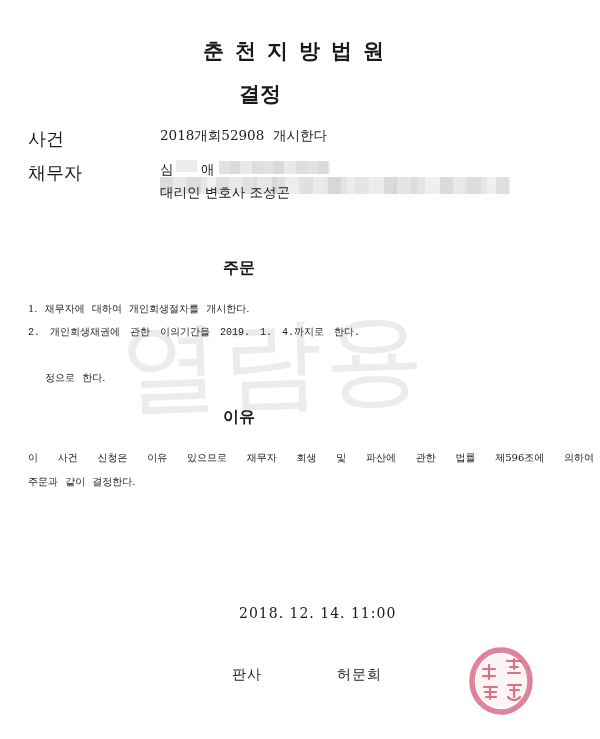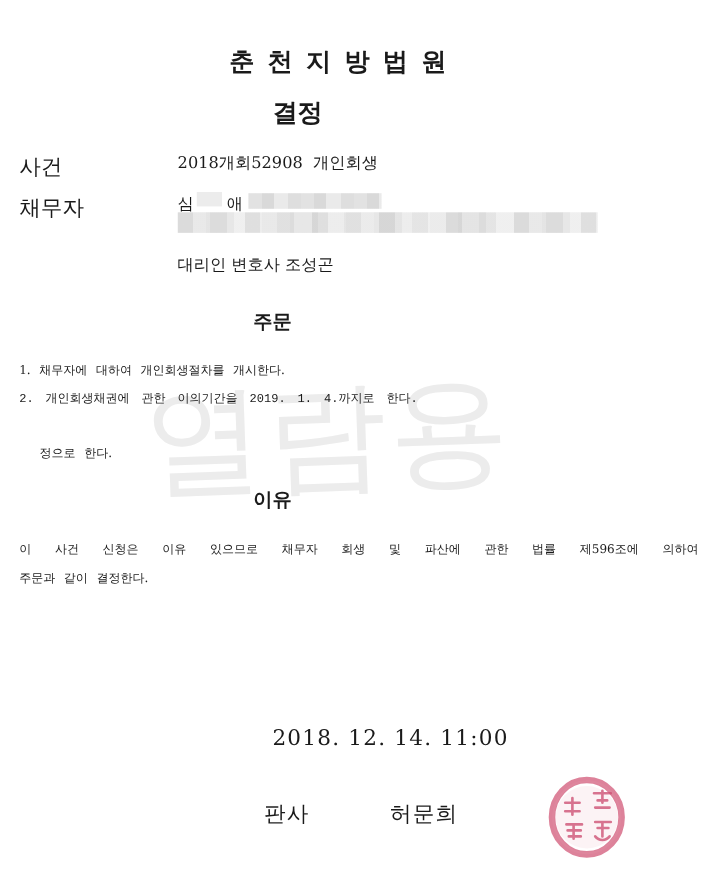--- a/index.html
+++ b/index.html
@@ -9,21 +9,21 @@
     color:#1a1a1a;overflow:hidden;
   }
   .abs{position:absolute;}
   
   .watermark{
     position:absolute;left:120px;top:308px;width:330px;
     font-size:100px;line-height:110px;letter-spacing:2px;
     color:#ececec;transform:rotate(-2deg);z-index:0;
     white-space:nowrap;user-select:none;
   }
-  .content{position:absolute;inset:0;z-index:1;}
+  .content{position:absolute;inset:0;z-index:1;margin-left:12px;}
   .court-title{
     left:191px;top:37px;font-size:21px;font-weight:bold;
     letter-spacing:11px;white-space:nowrap;
   }
   .doc-type{
     left:227px;top:80px;width:127px;font-size:21px;font-weight:bold;
     text-align:justify;text-align-last:justify;
   }
   .label{
     left:16px;width:74px;font-size:18px;
@@ -38,45 +38,45 @@
   .just{width:557px;text-align:justify;text-align-last:justify;white-space:normal;}
   .blur-sm{background:#ececec;}
   .blur-1{
     background:repeating-linear-gradient(90deg,#e2e2e2 0 11px,#d9d9d9 11px 21px,#eaeaea 21px 33px,#dedede 33px 44px);
   }
   .blur-2{
     background:
       repeating-linear-gradient(90deg,rgba(210,210,210,.55) 0 13px,rgba(235,235,235,.55) 13px 27px,rgba(220,220,220,.55) 27px 41px,rgba(240,240,240,.55) 41px 56px),
       repeating-linear-gradient(90deg,#e6e6e6 0 24px,#dcdcdc 24px 47px,#efefef 47px 70px);
   }
-  .footer-text{font-size:18px;letter-spacing:1px;white-space:nowrap;}
+  .footer-text{font-size:14px;letter-spacing:1px;white-space:nowrap;}
   .seal{left:455px;top:644px;width:68px;height:74px;}
 </style>
 </head>
 <body>
 
 <div class="page">
 
   <div class="watermark">열람용</div>
 
   <div class="content">
 
     <div class="abs court-title">춘천지방법원</div>
     <div class="abs doc-type">결정</div>
 
     <div class="abs label" style="top:127px;">사건</div>
-    <div class="abs val" style="left:148px;top:127px;">2018개회52908  개인회생</div>
+    <div class="abs val" style="left:148px;top:127px;">2018개회52908  개시한다</div>
 
     <div class="abs label" style="top:161px;">채무자</div>
     <div class="abs val" style="left:148px;top:161px;">심</div>
     <div class="abs blur-sm" style="left:164px;top:160px;width:21px;height:12px;"></div>
     <div class="abs val" style="left:189px;top:161px;">애</div>
     <div class="abs blur-1" style="left:207px;top:161px;width:111px;height:13px;"></div>
     <div class="abs blur-2" style="left:148px;top:177px;width:350px;height:17px;"></div>
-    <div class="abs val" style="left:148px;top:212px;text-align:right;">대리인 변호사 조성곤</div>
+    <div class="abs val" style="left:148px;top:184px;text-align:right;">대리인 변호사 조성곤</div>
 
     <div class="abs heading" style="top:258px;">주문</div>
     <div class="abs bodyline" style="left:16px;top:302px;">1. 채무자에 대하여 개인회생절차를 개시한다.</div>
     <div class="abs bodyline" style="left:16px;top:325px;font-family:Liberation Mono, monospace;">2. 개인회생채권에 관한 이의기간을 2019. 1. 4.까지로 한다.</div>
     <div class="abs bodyline" style="left:33px;top:371px;">정으로 한다.</div>
 
     <div class="abs heading" style="top:407px;">이유</div>
     <div class="abs bodyline just" style="left:16px;top:451px;width:566px;">이 사건 신청은 이유 있으므로 채무자 회생 및 파산에 관한 법률 제596조에 의하여</div>
     <div class="abs bodyline" style="left:16px;top:475px;">주문과 같이 결정한다.</div>
 

